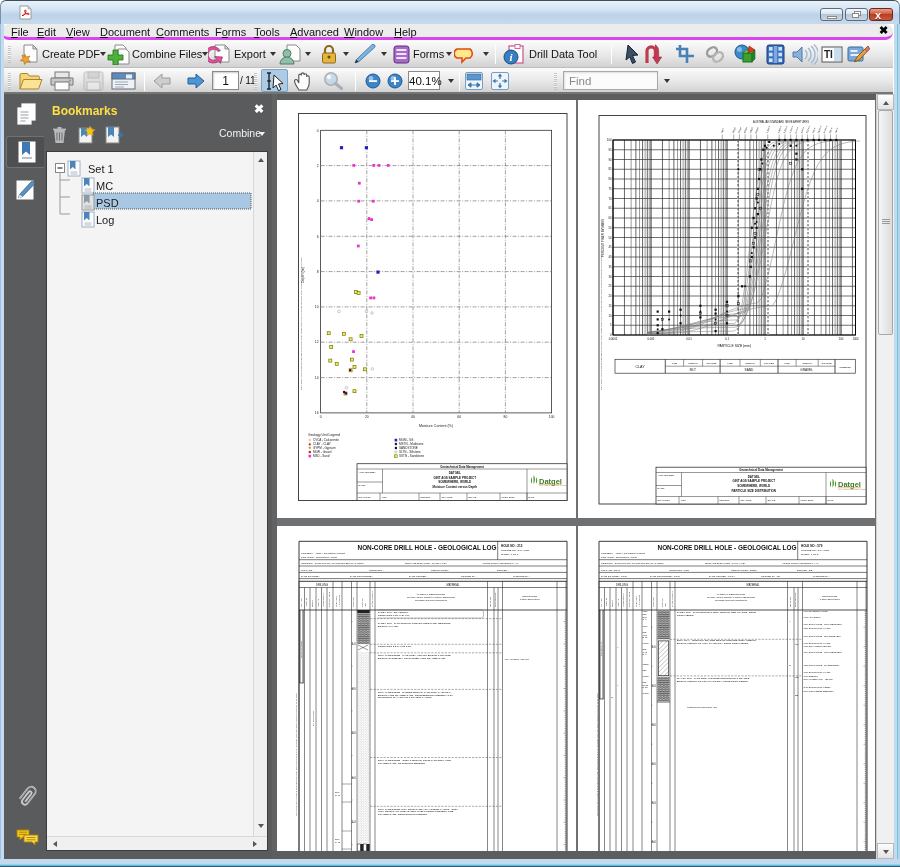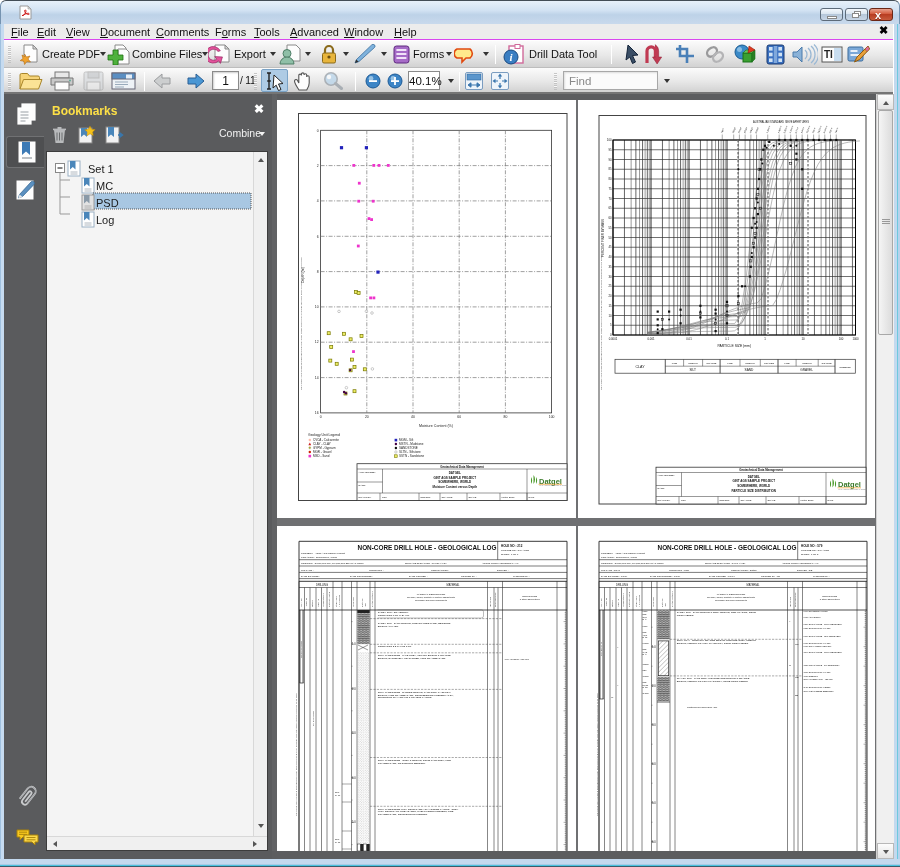--- a/index.html
+++ b/index.html
@@ -9,21 +9,21 @@
 
 #titlebar{position:absolute;left:0;top:0;width:900px;height:24px;
  background:linear-gradient(#e7f1fa 0%,#d3e3f3 40%,#bdd2e8 60%,#c8d9ec 100%);
  border-top:1px solid #434d56;border-left:1px solid #7593b0;border-right:1px solid #7593b0;
  border-radius:6px 6px 0 0;}
 #titletext{position:absolute;left:38px;top:5px;font-size:12px;color:#101418;}
 .capbtn{position:absolute;top:8px;height:13px;border:1px solid #5d6b7a;border-radius:3px;
  background:linear-gradient(#f4f8fc 0%,#dae5f0 45%,#b6c7da 50%,#c8d6e6 100%);}
 #btnclose{background:linear-gradient(#e8a28e 0%,#d2593c 45%,#b83d22 50%,#c65b3d 100%);border-color:#6b2716;}
 
-#menubar{position:absolute;left:1px;top:24px;width:892px;height:16px;background:#ececec;border-bottom:1px solid #d946ef;}
+#menubar{position:absolute;left:1px;top:24px;width:892px;height:16px;background:#ececec;border-bottom:3px solid #d946ef;border-radius:8px;}
 #menubar span{position:absolute;top:2px;font-size:11px;color:#111;}
 u{text-decoration:underline;}
 
 #tb1{position:absolute;left:1px;top:41px;width:892px;height:27px;background:linear-gradient(#fbfbfb,#e8e8e8 55%,#d2d2d2);border-bottom:1px solid #bdbdbd;}
 #tb2{position:absolute;left:1px;top:68px;width:892px;height:26px;background:linear-gradient(#fbfbfb,#e8e8e8 55%,#d2d2d2);border-bottom:2px solid #757575;}
 .grip{position:absolute;top:5px;width:3px;height:17px;background:repeating-linear-gradient(#bbb 0,#bbb 1px,#fff 1px,#fff 2px,#bbb 2px,#bbb 3px,transparent 3px,transparent 4px);opacity:.8;}
 .tsep{position:absolute;top:4px;width:1px;height:19px;background:#aaa;border-right:1px solid #fff;}
 .tbtext{position:absolute;font-size:11px;color:#111;}
 .dd{position:absolute;width:0;height:0;border-left:3px solid transparent;border-right:3px solid transparent;border-top:4px solid #333;}
 

